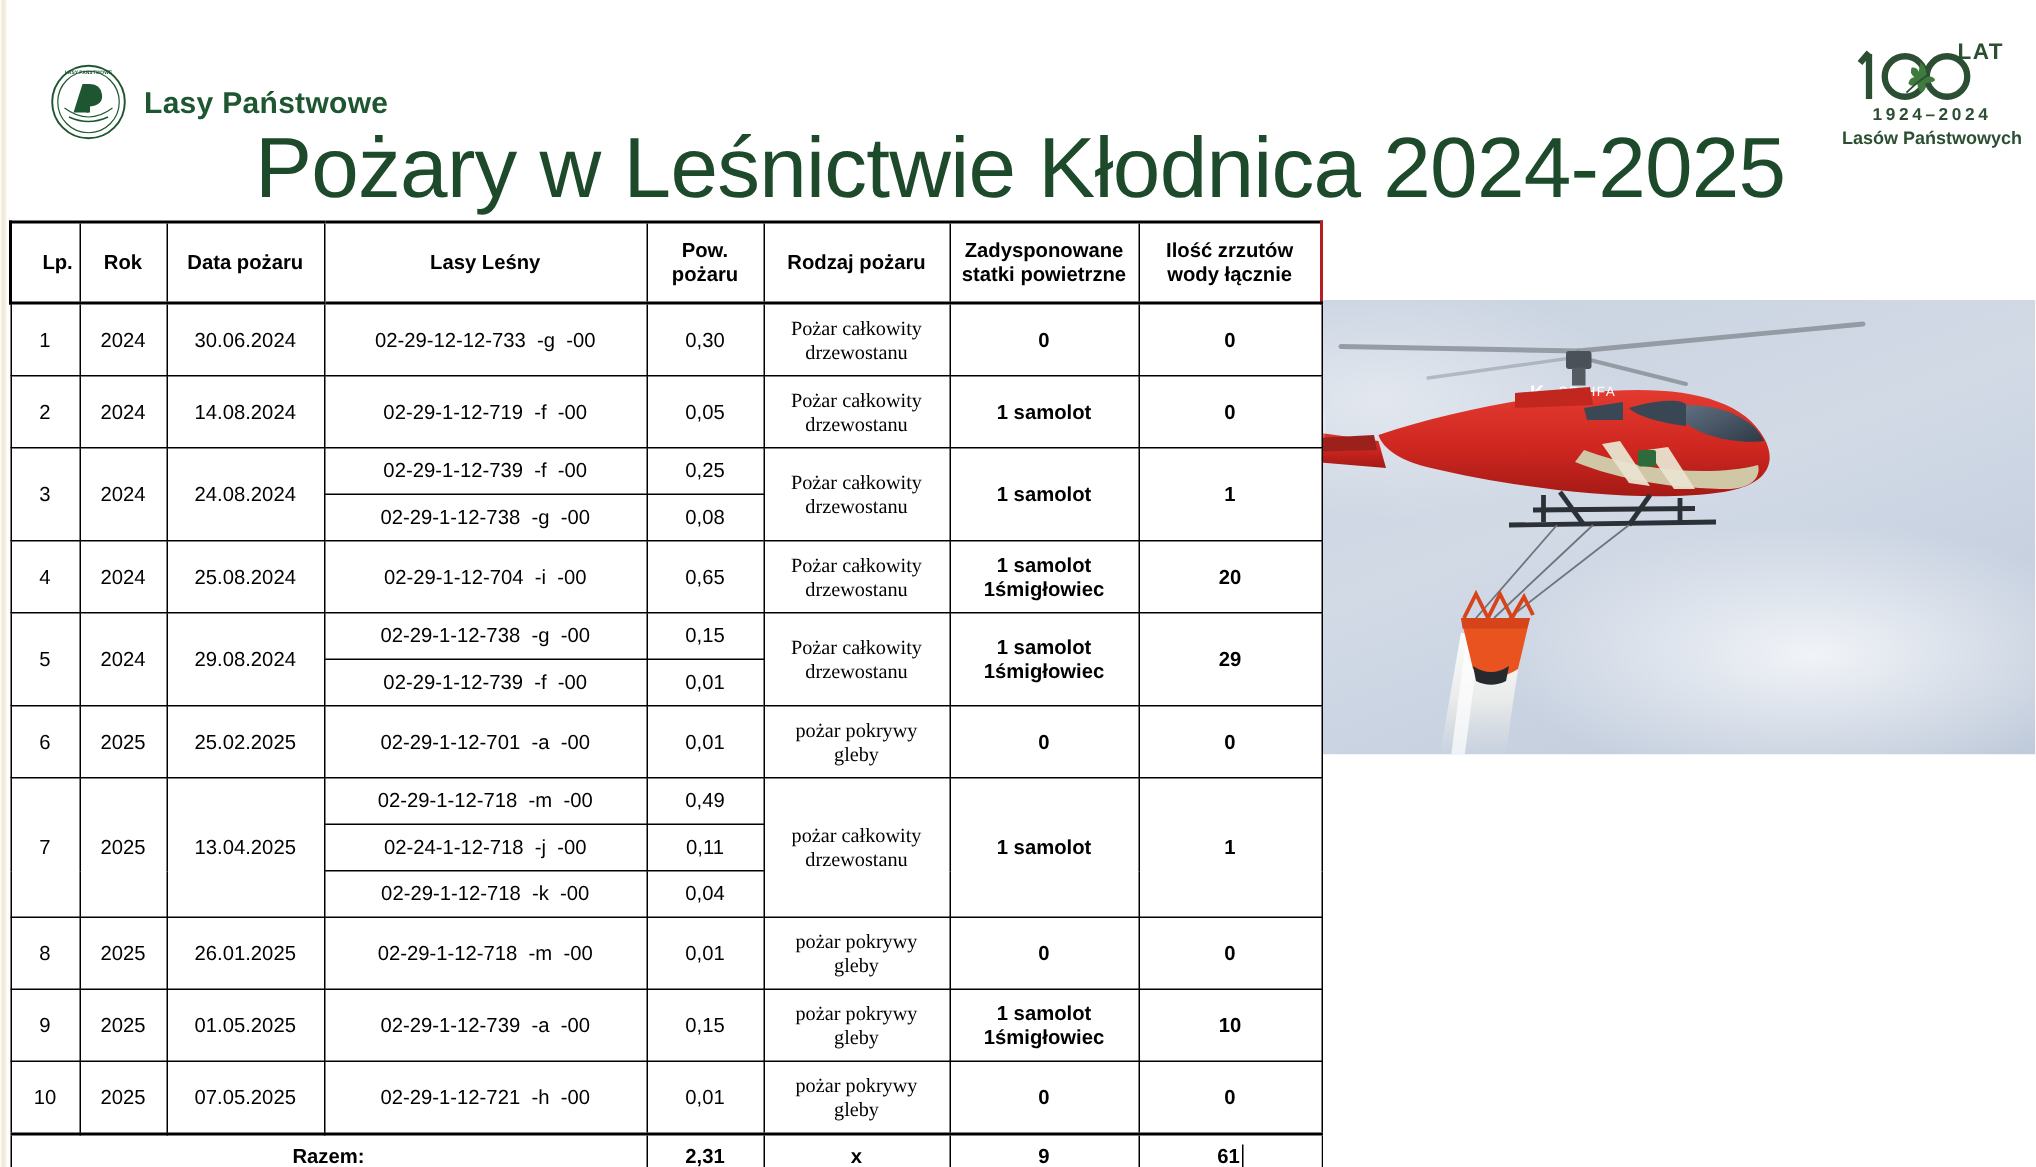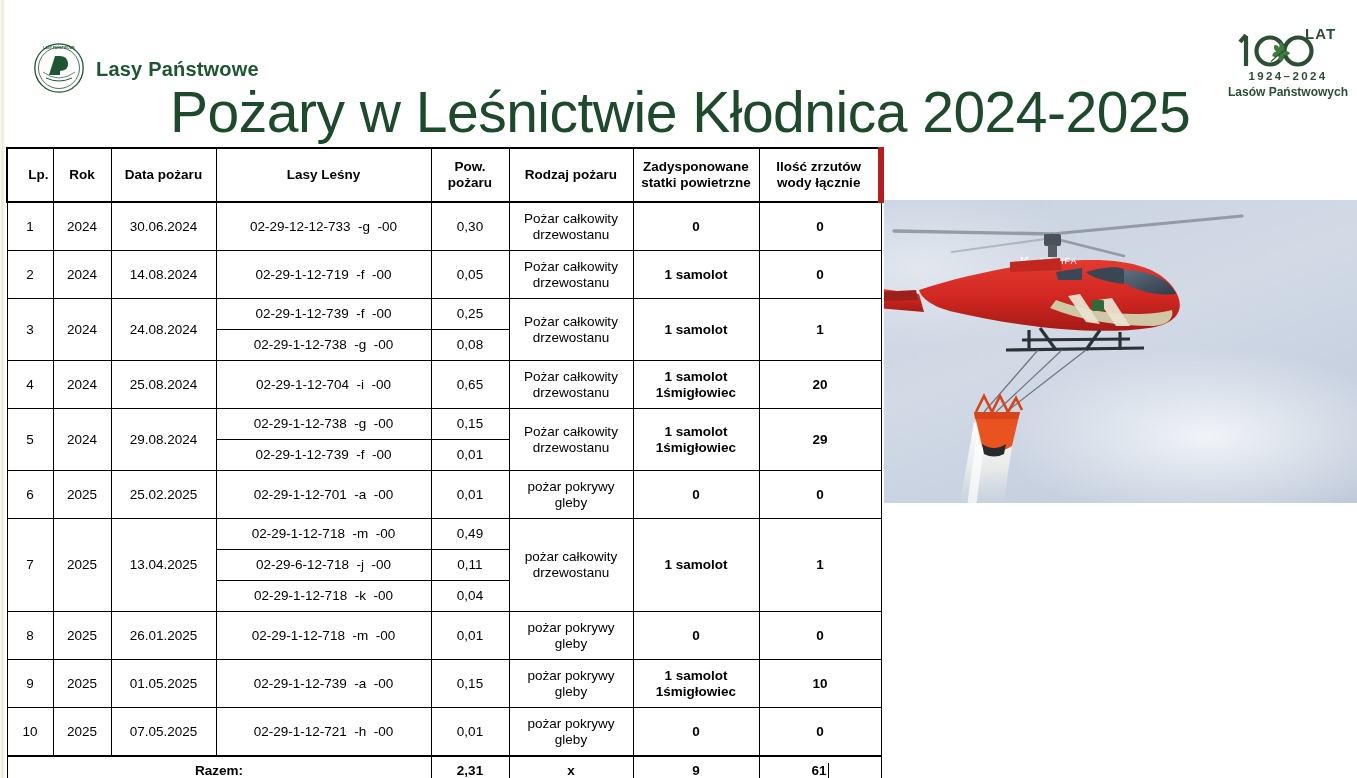--- a/index.html
+++ b/index.html
@@ -72,28 +72,28 @@
     line-height:1.18;
   }
   table.fires thead th{
     font-weight:bold;
     font-size:13.5px;
     border-top:2px solid #000;
     border-bottom:2px solid #000;
     height:52px;
   }
   thead th.hdr-l{border-left:2px solid #000;text-align:right;}
-  thead th.hdr-r{border-right:6px solid #b91c1c;}
+  thead th.hdr-r{border-right:2px solid #b91c1c;}
 
   td.c-lp{border-left:2px solid #000;}
   td.c-last{border-right:2px solid #000;}
 
   td.addr{text-align:center;white-space:pre;font-size:13.5px;}
   td.bold{font-weight:bold;}
-  td.kind{font-size:13.5px;}
+  td.kind{font-size:13.5px;font-family:Liberation Serif, serif;}
 
   tr.data-row td{height:47px;}
   tr.sub-row td{height:30px;}
 
   
   tr.total td{
     font-weight:bold;height:27px;
     border-top:2px solid #000;border-bottom:2px solid #000;
   }
   td.total-label{text-align:right;padding-right:6px;border-left:2px solid #000;}
@@ -370,21 +370,21 @@
           <td class="c-lp" rowspan="3">7</td>
           <td rowspan="3">2025</td>
           <td rowspan="3">13.04.2025</td>
           <td class="addr">02-29-1-12-718  -m  -00</td>
           <td>0,49</td>
           <td rowspan="3" class="kind">pożar całkowity<br>drzewostanu</td>
           <td rowspan="3" class="bold">1 samolot</td>
           <td rowspan="3" class="bold c-last">1</td>
         </tr>
         <tr class="sub-row">
-          <td class="addr">02-29-6-12-718  -j  -00</td>
+          <td class="addr">02-24-1-12-718  -j  -00</td>
           <td>0,11</td>
         </tr>
         <tr class="sub-row">
           <td class="addr">02-29-1-12-718  -k  -00</td>
           <td>0,04</td>
         </tr>
         <tr class="data-row">
           <td class="c-lp" rowspan="1">8</td>
           <td rowspan="1">2025</td>
           <td rowspan="1">26.01.2025</td>

